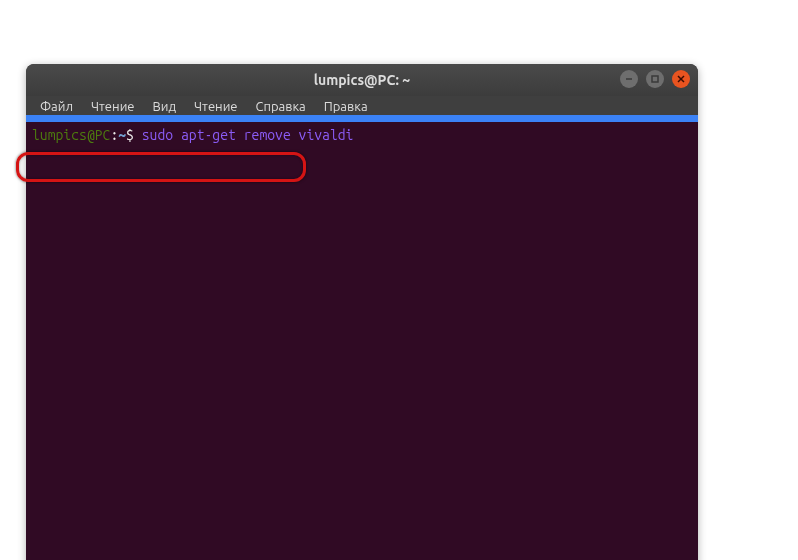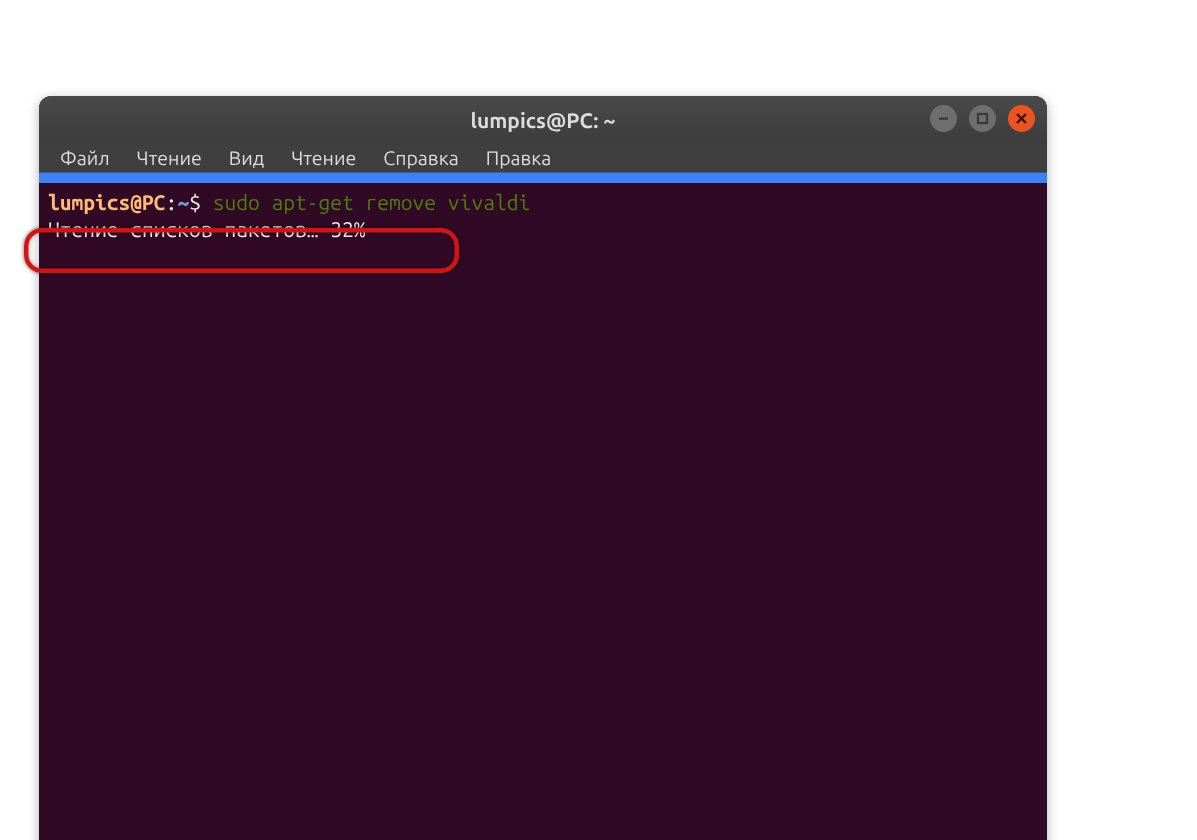--- a/index.html
+++ b/index.html
@@ -83,24 +83,24 @@
       padding: 4px 6px;
       height: calc(100% - 58px);
       font-size: 14px;
       line-height: 18px;
       font-family: "Ubuntu Mono", "DejaVu Sans Mono", monospace;
     }
     .line {
       white-space: pre;
       color: #eeeeec;
     }
-    .prompt-user { color: #fdba74; font-weight: bold; }
+    .prompt-user { color: #4d7c0f; font-weight: normal; }
     .prompt-path { color: #729fcf; font-weight: bold; }
     .prompt-sep { color: #eeeeec; }
-    .cmd-text { color: #4d7c0f; }
+    .cmd-text { color: #8b5cf6; }
     .highlight-box {
       position: absolute;
       left: 16px;
       top: 152px;
       width: 290px;
       height: 30px;
       border: 3px solid #d41414;
       border-radius: 12px;
       box-shadow: 0 0 3px rgba(0,0,0,0.6), inset 0 0 3px rgba(0,0,0,0.4);
       pointer-events: none;
@@ -134,17 +134,16 @@
   <div class="menubar">
     <span class="menu-item">Файл</span>
     <span class="menu-item">Чтение</span>
     <span class="menu-item">Вид</span>
     <span class="menu-item">Чтение</span>
     <span class="menu-item">Справка</span>
     <span class="menu-item">Правка</span>
   </div>
   <div class="terminal-body">
     <div class="line"><span class="prompt-user">lumpics@PC</span><span class="prompt-sep">:</span><span class="prompt-path">~</span><span class="prompt-sep">$ </span><span class="cmd-text">sudo apt-get remove vivaldi</span></div>
-    <div class="line">Чтение списков пакетов… 32%</div>
   </div>
 </div>
 
 <div class="highlight-box"></div>
 
 </body></html>

